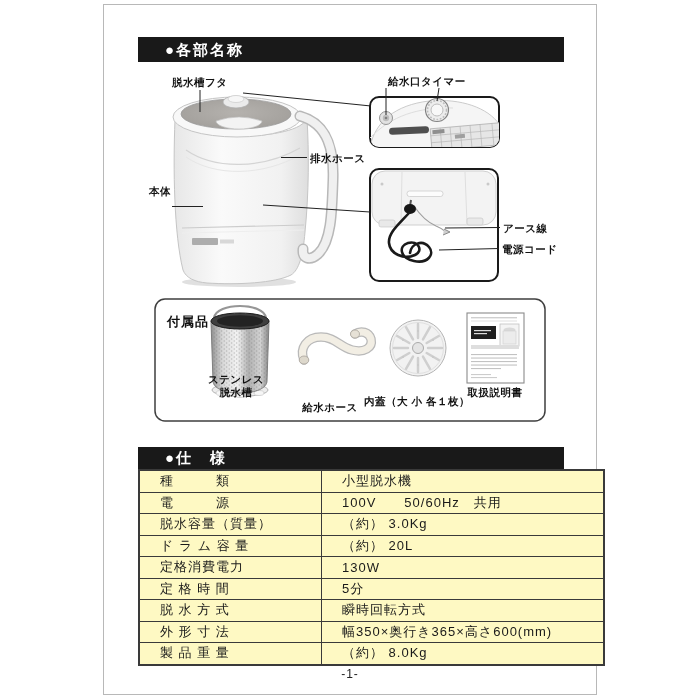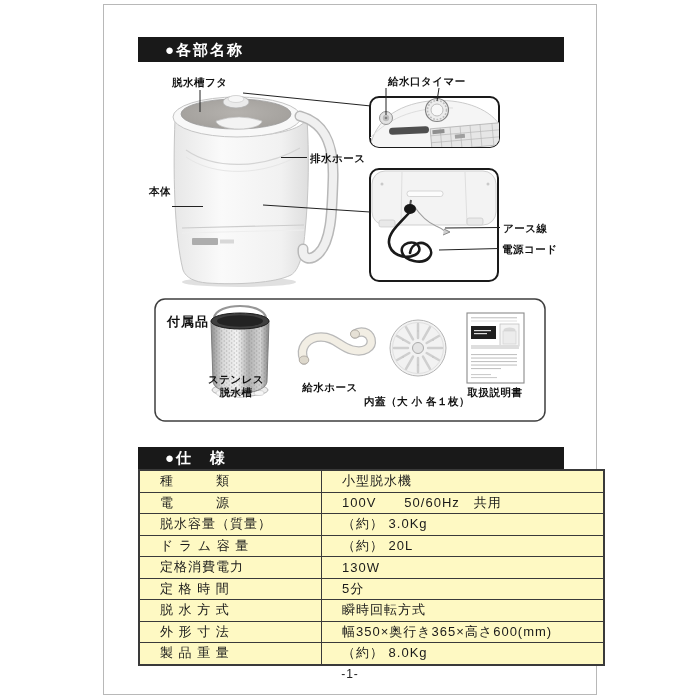--- a/index.html
+++ b/index.html
@@ -219,21 +219,21 @@
   <div class="plabel" style="left:206px;top:147px;">排水ホース</div>
   <div class="plabel" style="left:45px;top:180px;">本体</div>
   <div class="plabel" style="left:399px;top:217px;">アース線</div>
   <div class="plabel" style="left:398px;top:238px;">電源コード</div>
 
   <div class="acc-title">付属品</div>
   <div class="alabel" style="left:53px;top:368px;width:68px;padding-left:45px;">
     <div>ステンレス</div>
     <div>脱水槽</div>
   </div>
-  <div class="alabel" style="left:191px;top:376px;width:70px;">給水ホース</div>
+  <div class="alabel" style="left:191px;top:396px;width:70px;">給水ホース</div>
   <div class="alabel" style="left:254px;top:390px;width:118px;">内蓋（大 小 各１枚）</div>
   <div class="alabel" style="left:358px;top:381px;width:66px;">取扱説明書</div>
 
   <div class="secbar bar2">●仕　様</div>
 
   <table class="spec">
     <tbody>
       <tr>
           <td class="lbl">種　　　類</td>
           <td class="val">小型脱水機</td>

